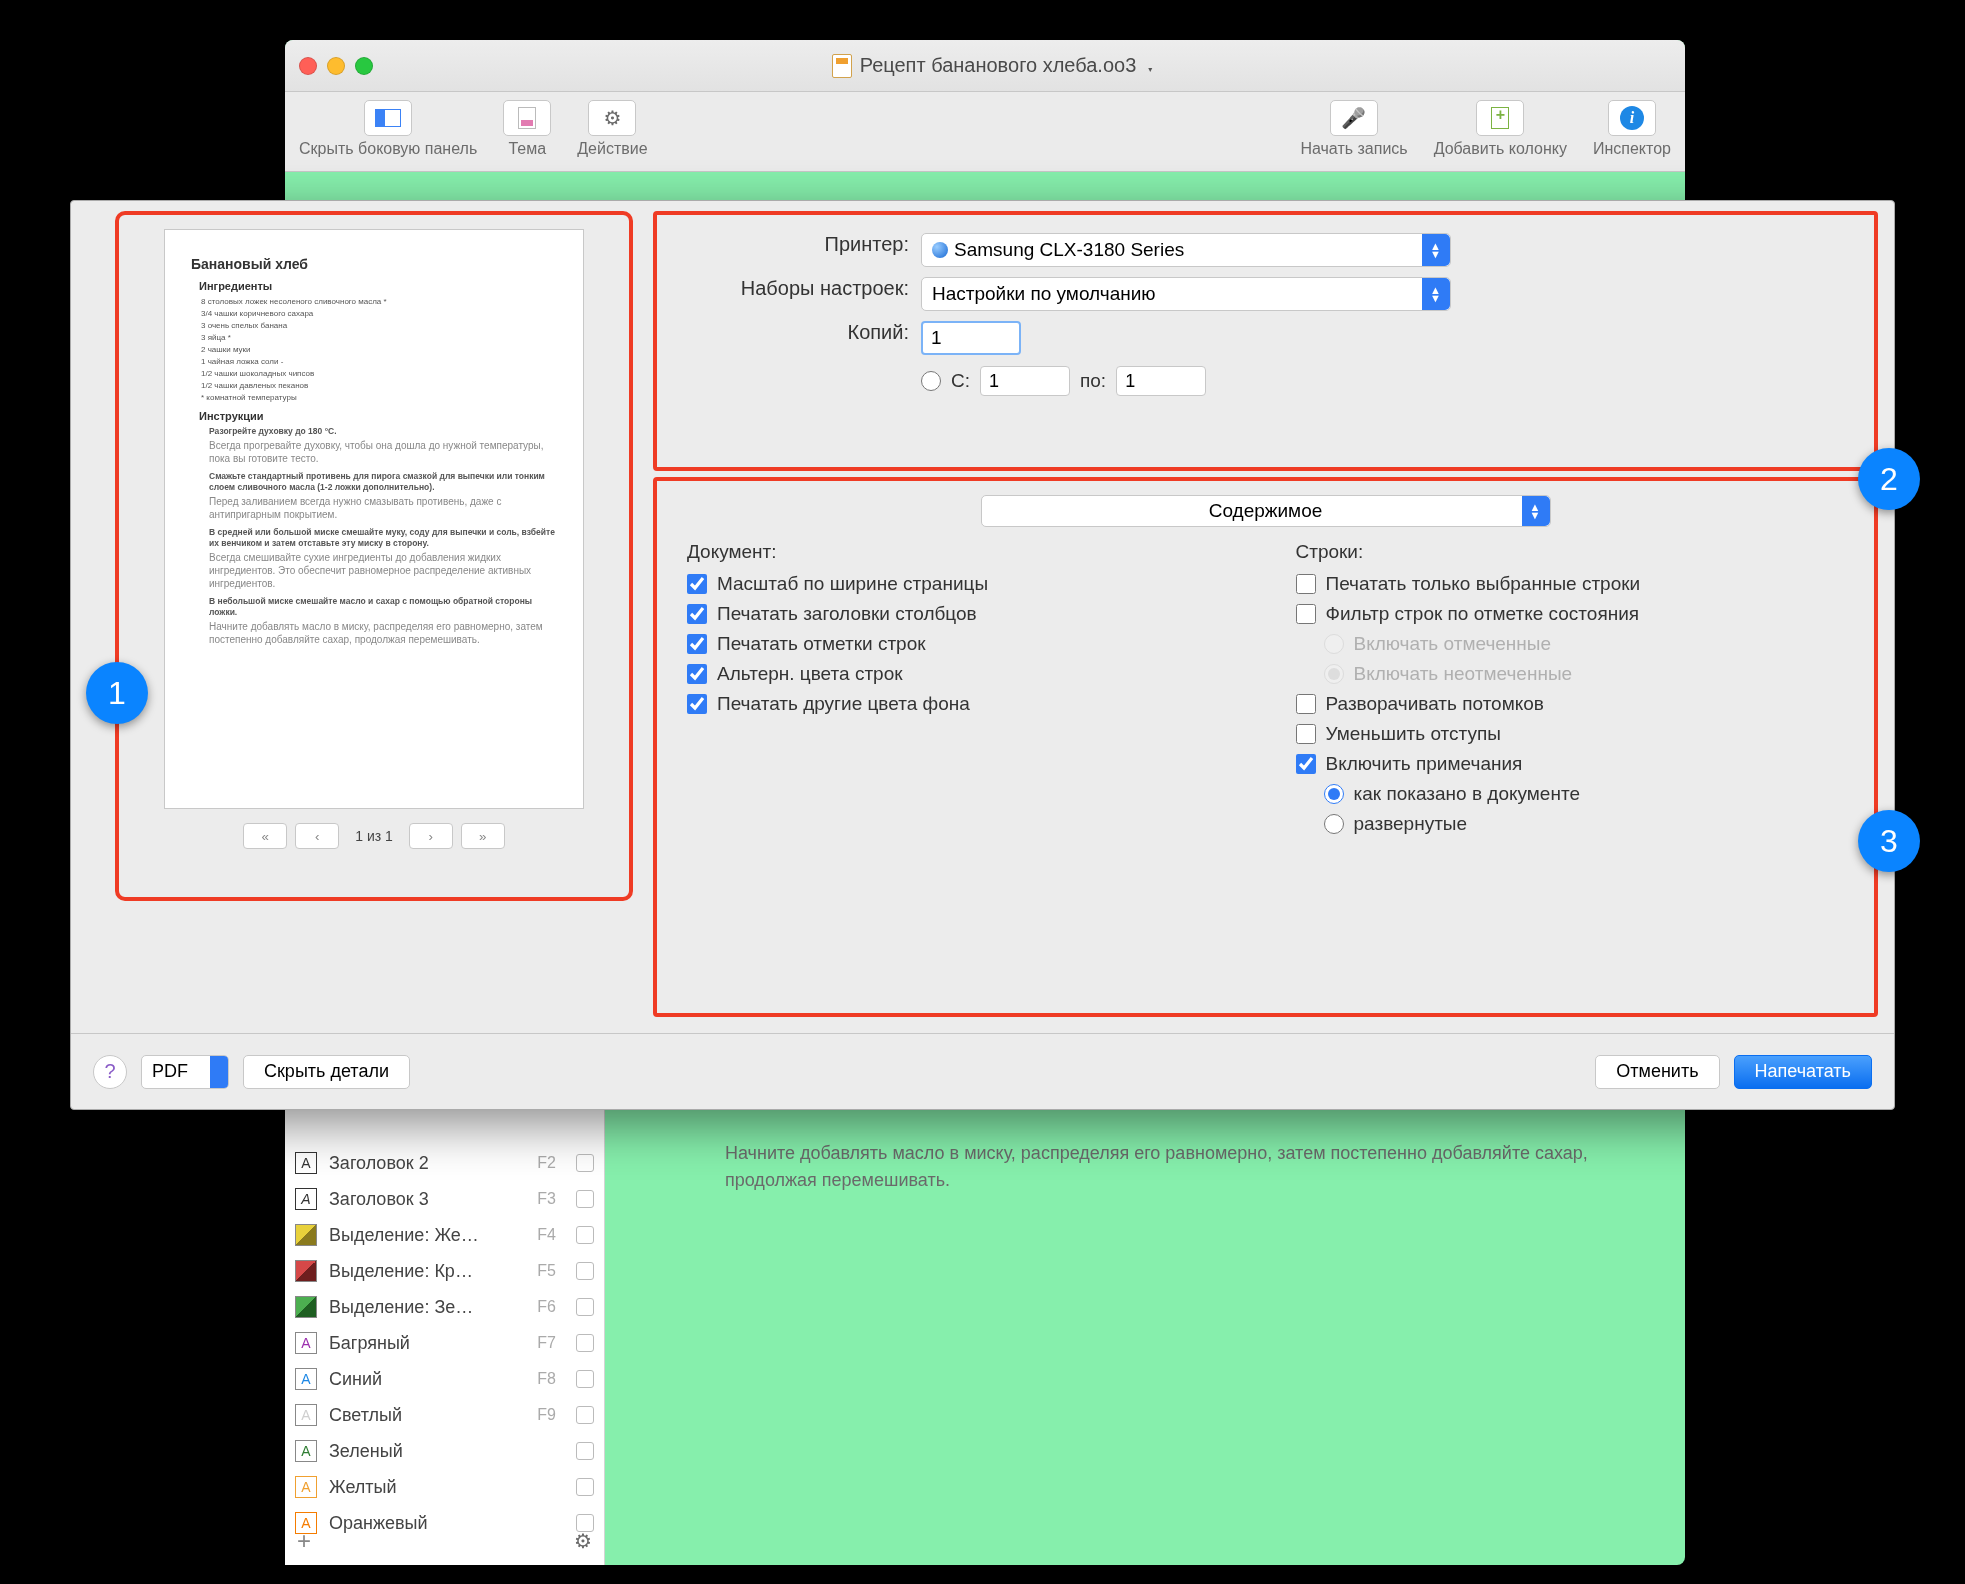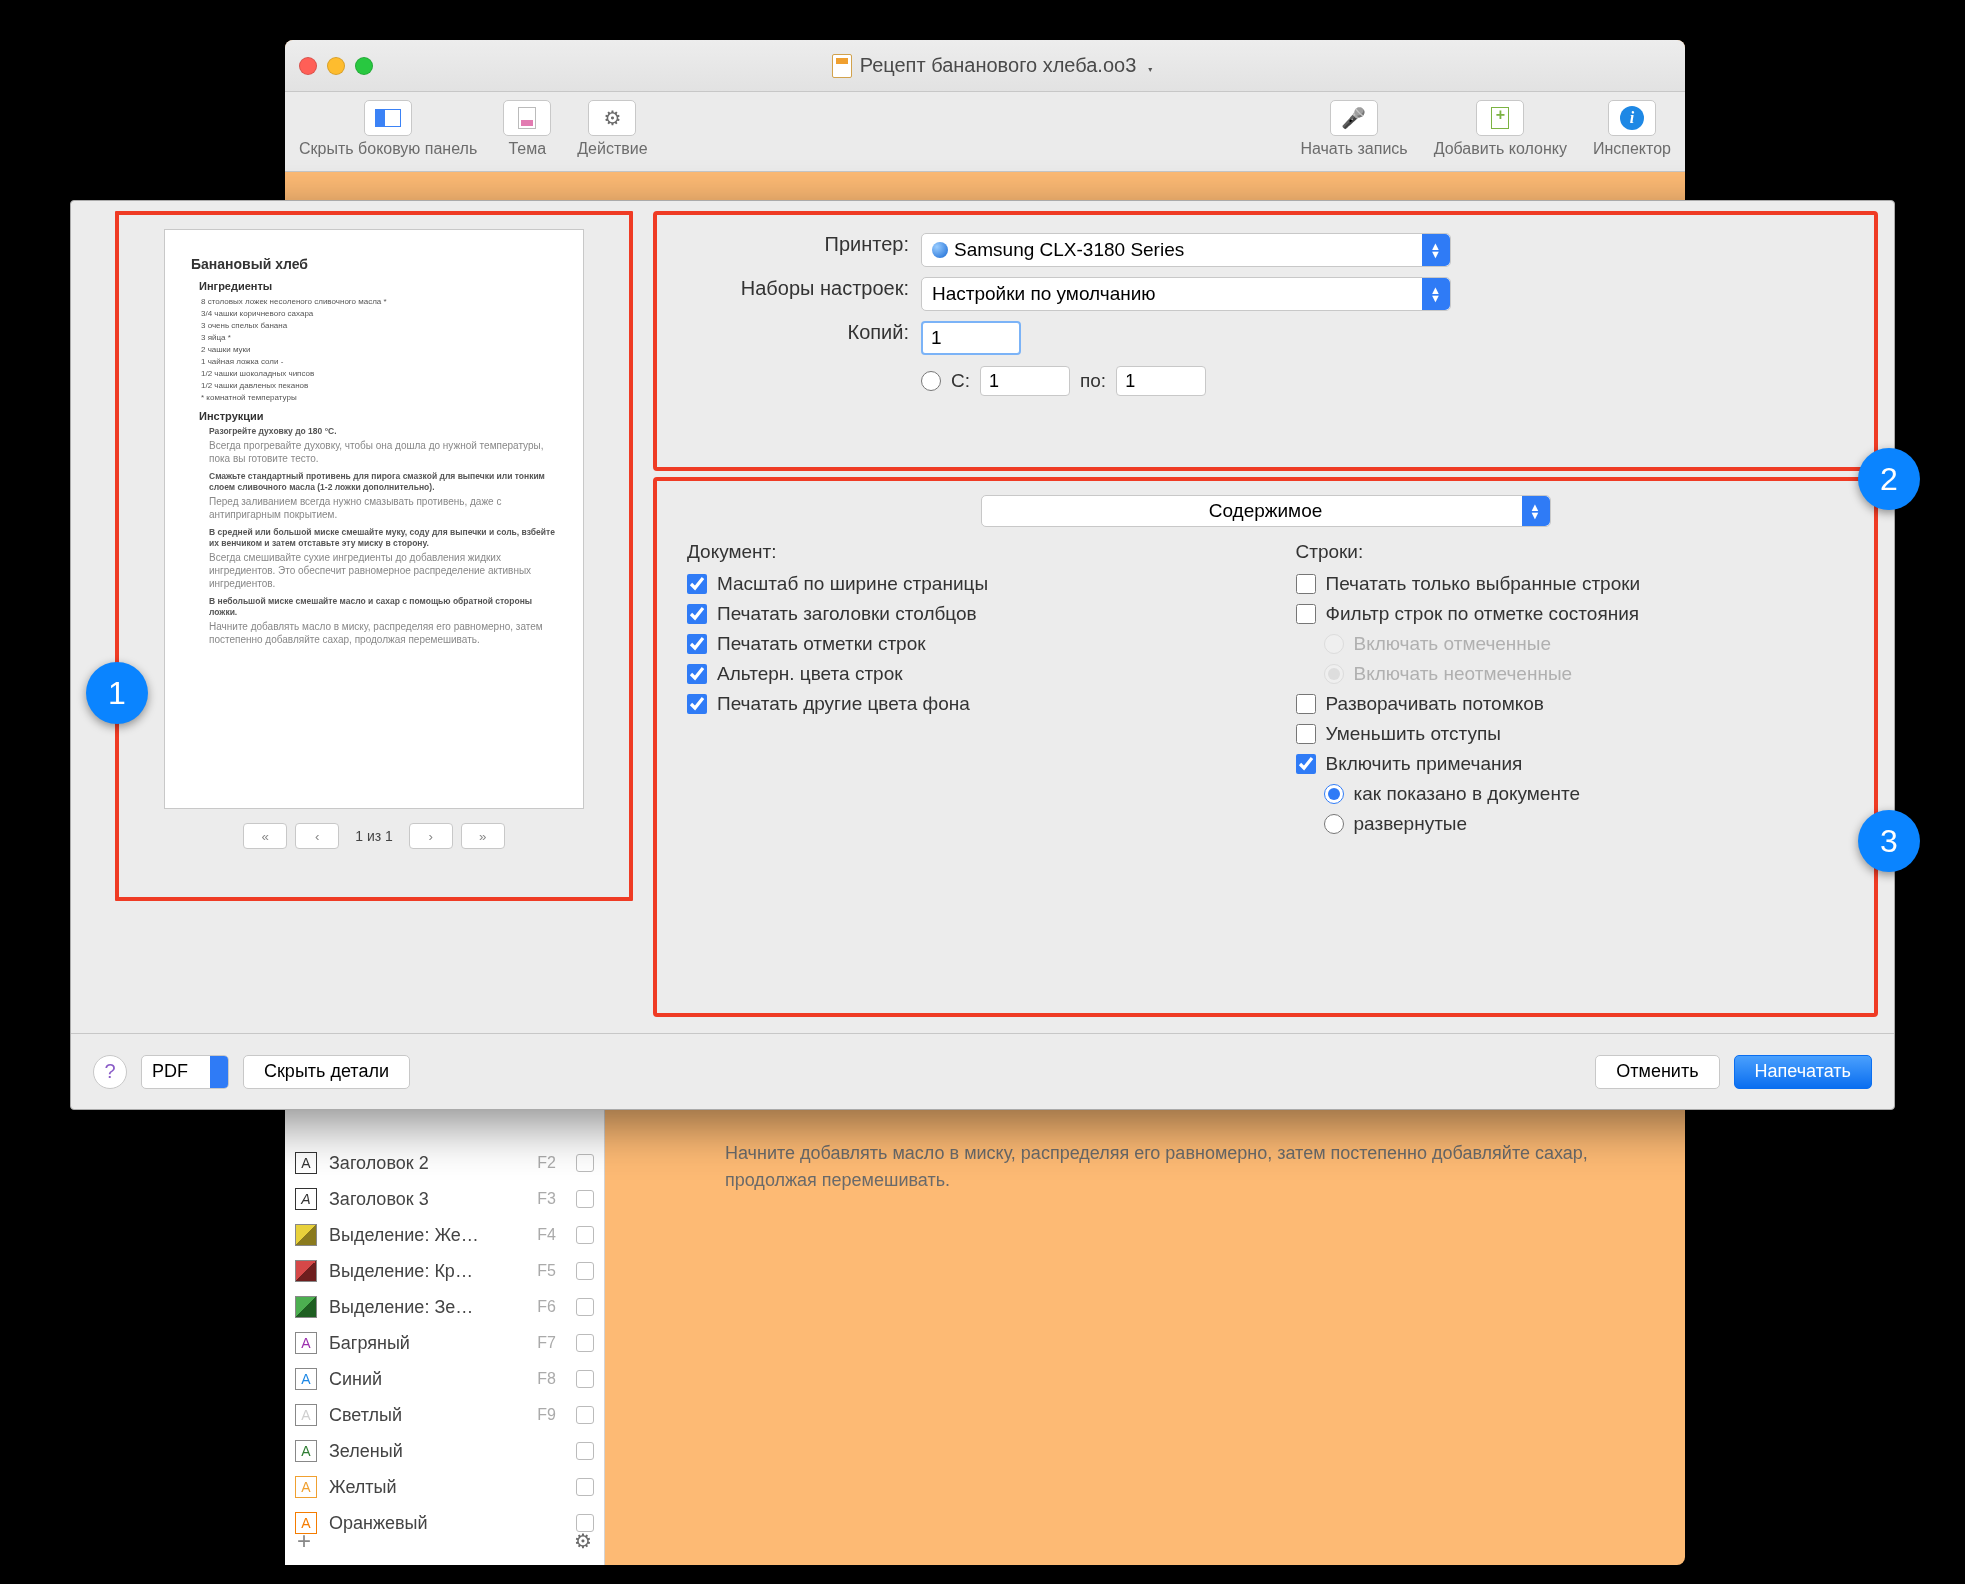--- a/index.html
+++ b/index.html
@@ -1,17 +1,17 @@
 <!DOCTYPE html>
 <html><head>
 <meta charset="utf-8">
 <style>
 * { box-sizing: border-box; margin: 0; padding: 0; font-family: -apple-system, "Helvetica Neue", Arial, sans-serif; }
 body { background: #000; width: 1965px; height: 1584px; position: relative; overflow: hidden; }
-.window { position: absolute; left: 285px; top: 40px; width: 1400px; height: 1525px; background: #fdba74; border-radius: 8px; box-shadow: 0 12px 40px rgba(0,0,0,.5); }
+.window { position: absolute; left: 285px; top: 40px; width: 1400px; height: 1525px; background: #86efac; border-radius: 8px; box-shadow: 0 12px 40px rgba(0,0,0,.5); }
 .titlebar { height: 52px; display: flex; align-items: center; padding: 0 14px; background: linear-gradient(#ededed,#e2e2e2); border-bottom: 1px solid #c7c7c7; border-radius: 8px 8px 0 0; }
 .traffic { display: flex; gap: 10px; }
 .traffic span { width: 18px; height: 18px; border-radius: 50%; border: 1px solid rgba(0,0,0,.15); }
 .red { background:#ff5f57 } .yel{background:#febc2e} .grn{background:#28c840}
 .title { flex:1; text-align:center; color:#4a4a4a; font-size:20px; display:flex; align-items:center; justify-content:center; gap:8px;}
 .title-icon { width:20px; height:24px; background:#fff; border:1px solid #d2a24c; border-radius:2px; position:relative; }
 .title-icon::after{content:"";position:absolute;left:3px;top:3px;right:3px;bottom:3px;background:linear-gradient(#f0a030,#f0a030 40%,transparent 40%);}
 .toolbar { height: 80px; display:flex; align-items:flex-start; padding: 8px 14px 0; gap: 26px; background:#ebebeb; border-bottom:1px solid #c7c7c7;}
 .tb-item { display:flex; flex-direction:column; align-items:center; gap:4px; }
 .tb-btn { width: 48px; height: 36px; background:#fff; border:1px solid #c8c8c8; border-radius:5px; display:flex; align-items:center; justify-content:center; }
@@ -20,21 +20,21 @@
 .gear-icon::before { content:"⚙"; font-size:20px; color:#6a6a6a;}
 .theme-icon { width:18px;height:22px;background:#fff;border:1px solid #bbb; position:relative;}
 .theme-icon::after{content:"";position:absolute;left:2px;right:2px;bottom:2px;height:6px;background:#e27bb1;}
 .panel-icon { width:26px;height:18px;border:1px solid #3b82f6;background:linear-gradient(90deg,#3b82f6 38%,#fff 38%);}
 .mic-icon::before { content:"🎤"; font-size:20px; filter:grayscale(1);}
 .add-icon { width:18px;height:22px;border:1px solid #7cb342;background:#fff;position:relative;}
 .add-icon::after{content:"+";position:absolute;left:0;right:0;text-align:center;color:#7cb342;font-weight:bold;top:-2px;}
 .info-icon { width:24px;height:24px;border-radius:50%;background:#1e88e5;color:#fff;display:flex;align-items:center;justify-content:center;font-style:italic;font-weight:bold;font-family:Georgia;}
 
 .print-sheet { position:absolute; top:160px; left:-215px; width:1825px; height:910px; background:#ececec; border:1px solid #aaa; border-radius:4px; box-shadow: 0 15px 50px rgba(0,0,0,.45);}
-.preview-zone { position:absolute; left:44px; top:10px; width:518px; height:690px; border:4px solid #ef3b24; border-radius:1px; padding: 10px;}
+.preview-zone { position:absolute; left:44px; top:10px; width:518px; height:690px; border:4px solid #ef3b24; border-radius:10px; padding: 10px;}
 .preview-page { width: 420px; height: 580px; background:#fff; border:1px solid #c8c8c8; margin: 4px auto 0; padding: 22px 26px; font-size:9px; color:#333; overflow:hidden;}
 .preview-page h3 { font-size: 14px; margin: 4px 0 8px; color:#333;}
 .preview-page h4 { font-size: 11px; margin: 6px 8px 4px; font-weight:bold;}
 .preview-page ul { list-style:none; padding-left:10px;}
 .preview-page li { font-size:8px; color:#555; line-height:1.5; white-space:nowrap; overflow:hidden; text-overflow:ellipsis;}
 .preview-page ol { padding-left:18px; }
 .preview-page ol li { font-size:8.5px; margin-bottom:6px; white-space:normal; line-height:1.3;}
 .preview-page ol li span { display:block; font-size:10px; color:#888; margin-top:2px;}
 .pager { margin-top: 14px; display:flex; align-items:center; justify-content:center; gap:8px;}
 .pager button { width:44px; height:26px; border:1px solid #c8c8c8; background:#fff; border-radius:4px; color:#888;}

